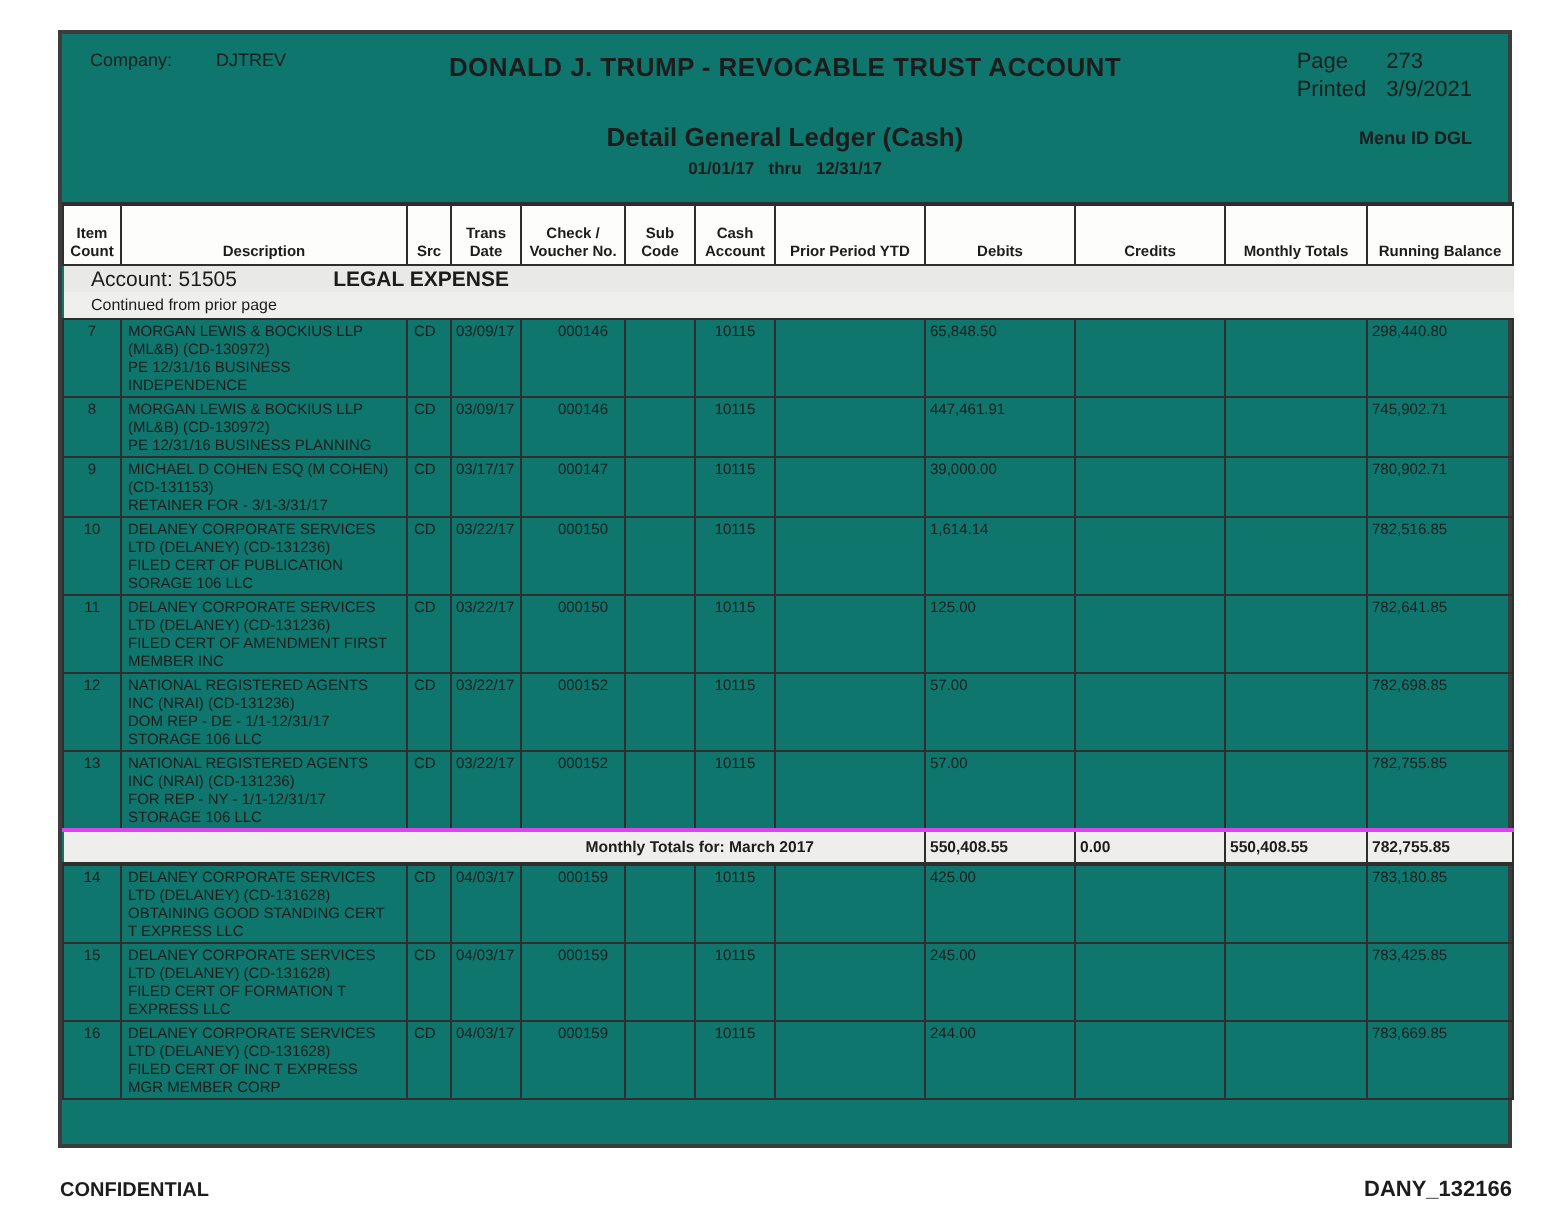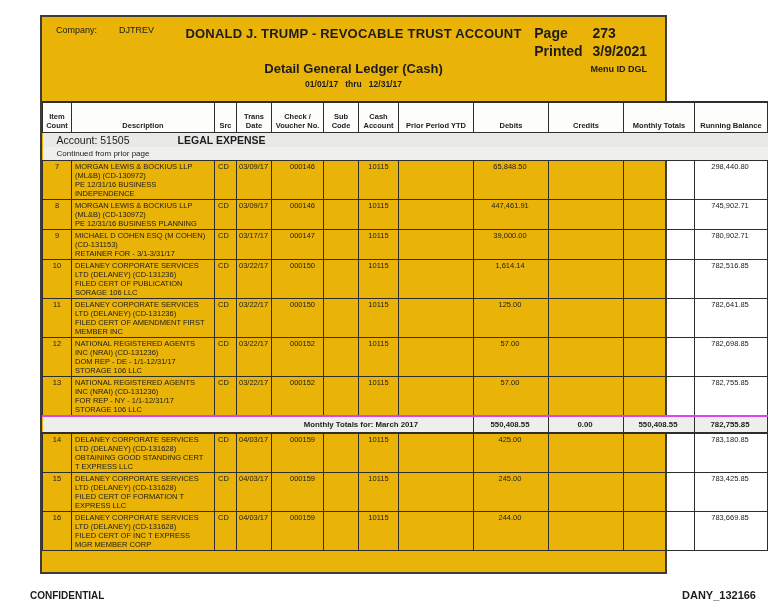--- a/index.html
+++ b/index.html
@@ -1,28 +1,28 @@
 <!DOCTYPE html>
 <html><head>
 <meta charset="utf-8">
 <style>
   * { margin:0; padding:0; box-sizing:border-box; }
   html,body { width:779px; height:611px; background:#ffffff; overflow:hidden;
     font-family:"Liberation Sans", sans-serif; color:#1c1c1c; }
   .page {
-    position:absolute; left:40px; top:15px; width:627px; height:559px;
-    border:2px solid #3c3c3c; background:#eab308;
+    position:absolute; left:29px; top:15px; width:727px; height:559px;
+    border:2px solid #3c3c3c; background:#0f766e;
     display:flex; flex-direction:column;
   }
   
   .doc-header { position:relative; height:84px; flex:0 0 84px; }
   .company-line { position:absolute; left:14px; top:8px; font-size:9px; display:flex; gap:22px; }
   .doc-title { position:absolute; left:0; right:0; top:9px; text-align:center;
     font-size:13px; font-weight:bold; letter-spacing:0.2px; }
-  .page-block { position:absolute; right:18px; top:8px; font-size:14px; font-weight:bold;
+  .page-block { position:absolute; right:18px; top:8px; font-size:11px; font-weight:normal;
     display:grid; grid-template-columns:auto auto; column-gap:10px; row-gap:2px; }
   .report-title { position:absolute; left:0; right:0; top:44px; text-align:center;
     font-size:13px; font-weight:bold; }
   .date-range { position:absolute; left:0; right:0; top:62px; text-align:center;
     font-size:8.5px; font-weight:bold; white-space:pre; }
   .menu-id { position:absolute; right:18px; top:47px; font-size:9px; font-weight:bold; }
   
   table.ledger { border-collapse:collapse; width:100%; table-layout:fixed; font-size:7.5px; }
   .ledger th, .ledger td { vertical-align:top; line-height:9px; }
   .ledger thead th {
@@ -34,21 +34,21 @@
   .account-row .acct-no { font-weight:normal; font-size:10.5px; }
   .account-row .acct-name { font-weight:bold; font-size:10.5px; margin-left:46px; }
   .continued-row td { background:#efefed; border:none; padding:2px 0 2px 14px; font-size:8px; }
   .data-row td { border:1px solid #2e2e2e; padding:1px 2px; }
   .data-row .cell-item { text-align:center; }
   .data-row .cell-desc { white-space:pre-line; padding-left:3px; }
   .data-row .cell-src { padding-left:3px; }
   .data-row .cell-date { padding-left:2px; }
   .cell-check { text-align:right; padding-right:8px !important; }
   .data-row .cell-cash { text-align:center; }
-  td.num { text-align:center; padding-right:4px !important; }
+  td.num { text-align:left; padding-right:4px !important; }
   .totals-row td {
     border-top:2px solid #d946ef; border-bottom:2px solid #2e2e2e;
     background:#eeeeec; font-weight:bold; padding:3px 2px; font-size:7.8px;
   }
   .totals-row td.num { border-left:1px solid #2e2e2e; border-right:1px solid #2e2e2e; }
   .totals-row .totals-label { text-align:right; padding-right:55px; }
   
   .footer-confidential { position:absolute; left:30px; top:590px; font-size:10px; font-weight:bold; }
   .footer-bates { position:absolute; right:23px; top:589px; font-size:11px; font-weight:bold; }
 </style>

